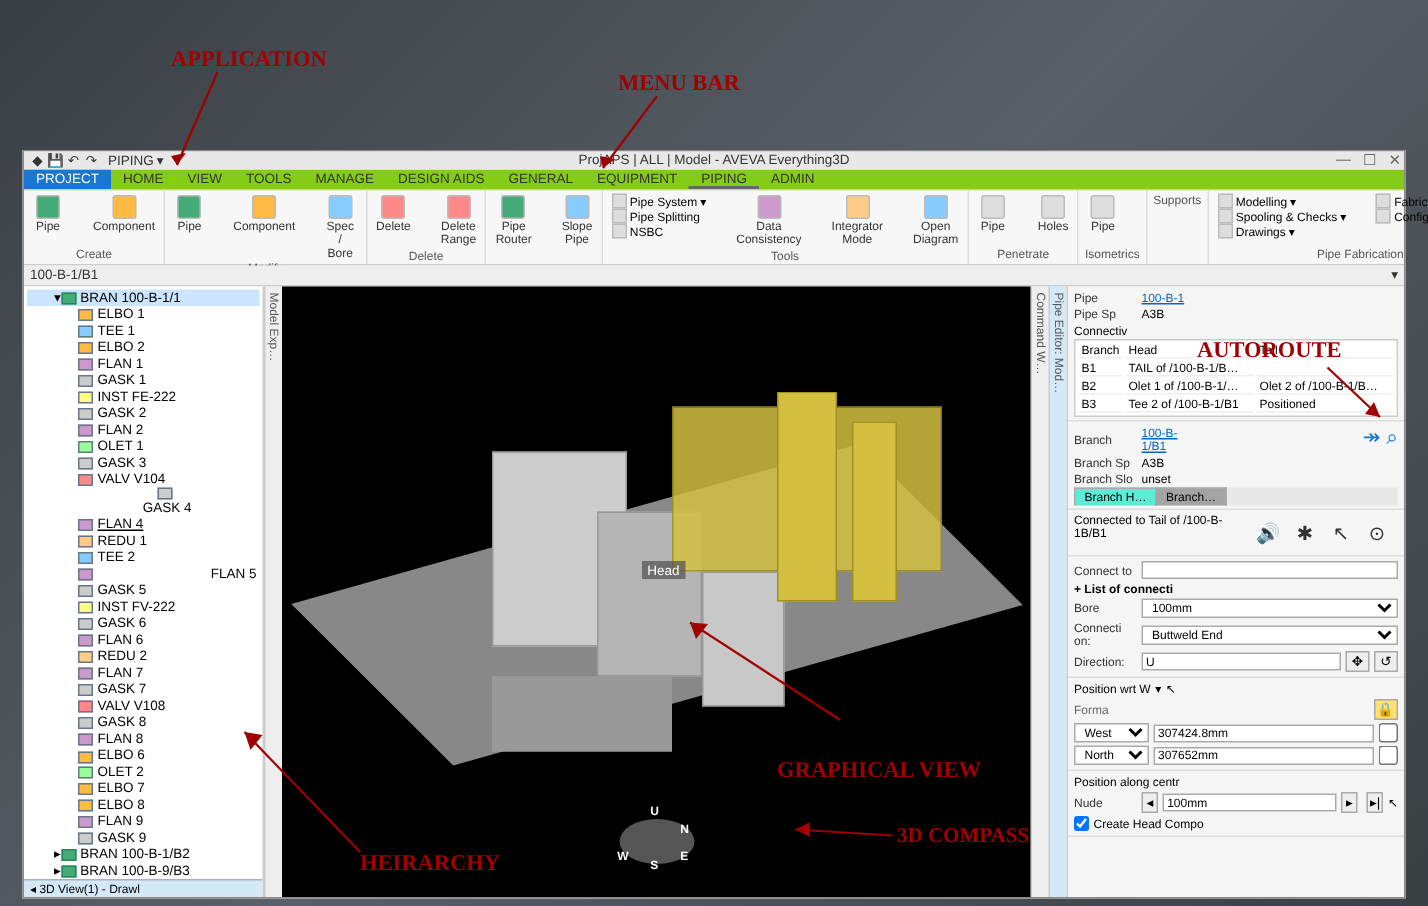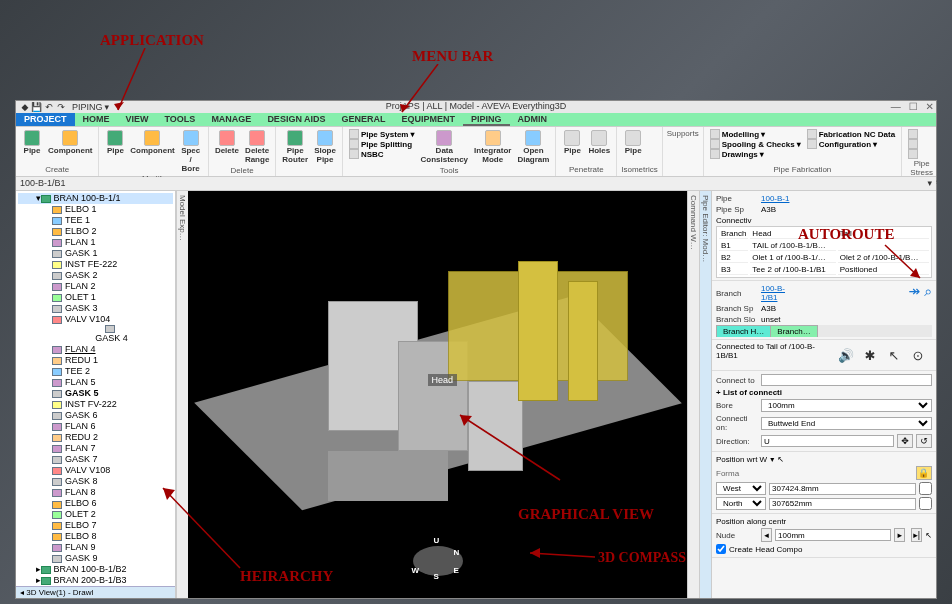--- a/index.html
+++ b/index.html
@@ -12,29 +12,29 @@
 
 .app-window { position: absolute; left: 15px; top: 100px; right: 15px; bottom: 5px; background: #fff; border: 1px solid #888; display: flex; flex-direction: column; font-size: 10px; }
 
 
 .qat { height: 12px; background: #e8e8e8; display: flex; align-items: center; padding: 0 4px; font-size: 9px; color: #333; }
 .qat .icon { width: 10px; height: 10px; margin-right: 2px; display: inline-flex; align-items: center; justify-content: center; }
 .titlebar { position: absolute; left: 50%; transform: translateX(-50%); top: 0; font-size: 9px; color: #333; }
 .win-controls { position: absolute; right: 2px; top: 0; font-size: 10px; color: #666; display: flex; gap: 8px; }
 
 
-.menu-tabs { display: flex; background: #86efac; border-bottom: 1px solid #ccc; font-size: 9px; height: 14px; font-weight: bold; }
+.menu-tabs { display: flex; background: #84cc16; border-bottom: 1px solid #ccc; font-size: 9px; height: 14px; }
 .menu-tabs .tab { padding: 1px 8px; cursor: pointer; color: #333; }
 .menu-tabs .tab.active-project { background: #1976d2; color: #fff; }
 .menu-tabs .tab.active-piping { border-bottom: 2px solid #666; }
 
 
 .ribbon { display: flex; background: #f7f7f7; border-bottom: 1px solid #ccc; height: 50px; font-size: 8px; }
 .ribbon-group { border-right: 1px solid #ddd; padding: 2px 4px; display: flex; flex-direction: column; justify-content: space-between; }
-.ribbon-group .items { display: flex; gap: 2px; flex: 1; font-weight: bold; }
+.ribbon-group .items { display: flex; gap: 16px; flex: 1; }
 .ribbon-group .rlabel { text-align: center; color: #555; font-size: 8px; }
 .ribbon-btn { display: flex; flex-direction: column; align-items: center; justify-content: flex-start; padding: 1px 2px; cursor: pointer; min-width: 24px; }
 .ribbon-btn .ricon { width: 16px; height: 16px; background: #ddd; border: 1px solid #bbb; border-radius: 2px; margin-bottom: 1px; position: relative; }
 .ribbon-btn .rtxt { text-align: center; line-height: 1.1; font-size: 8px; color: #333; white-space: pre-line; }
 .ribbon-list { display: flex; flex-direction: column; gap: 0; font-size: 8px; }
 .ribbon-list .litem { display: flex; align-items: center; gap: 2px; padding: 0 2px; cursor: pointer; white-space: nowrap; }
 .ribbon-list .licon { width: 10px; height: 10px; background: #ddd; border: 1px solid #bbb; }
 
 
 .breadcrumb { height: 14px; background: #eee; border-bottom: 1px solid #ccc; font-size: 9px; padding: 1px 4px; color: #333; }
@@ -80,29 +80,29 @@
 .rpanel select { flex: 1; font-size: 8px; padding: 0 2px; border: 1px solid #aaa; height: 13px; background: #fff; }
 .rpanel .conn-table { width: 100%; font-size: 8px; background: #fff; border: 1px solid #ccc; }
 .rpanel .conn-table td { padding: 0 2px; border-bottom: 1px solid #eee; }
 .rpanel .conn-table td:first-child { width: 28px; }
 .link { color: #0066cc; text-decoration: underline; cursor: pointer; }
 .icon-btn { width: 16px; height: 14px; border: 1px solid #aaa; background: #eee; display: inline-flex; align-items: center; justify-content: center; cursor: pointer; font-size: 9px; }
 .tool-icons { display: flex; gap: 4px; padding: 4px; justify-content: flex-end; }
 .tool-icons .ti { width: 20px; height: 18px; display: flex; align-items: center; justify-content: center; cursor: pointer; font-size: 13px; color: #333; }
 .tab-strip { display: flex; background: #e8e8e8; }
 .tab-strip .t { padding: 1px 6px; border: 1px solid #aaa; border-bottom: none; background: #5eead4; font-size: 8px; cursor: pointer; }
-.tab-strip .t + .t { margin-left: -1px; background: #86efac; }
+.tab-strip .t + .t { margin-left: -1px; background: #a3a3a3; }
 .checkbox-row { display: flex; align-items: center; gap: 3px; }
 .checkbox-row input { width: 10px; height: 10px; }
 small.dim { color: #666; font-size: 8px; }
 </style>
 </head>
 <body>
 
-<div class="annotation" style="left:100px;top:32px">APPLICATION</div>
+<div class="annotation" style="left:114px;top:32px">APPLICATION</div>
 <div class="annotation" style="left:412px;top:48px">MENU BAR</div>
 <div class="annotation" style="left:798px;top:226px">AUTOROUTE</div>
 <div class="annotation" style="left:518px;top:506px">GRAPHICAL  VIEW</div>
 <div class="annotation" style="left:598px;top:550px;font-size:14px">3D COMPASS</div>
 <div class="annotation" style="left:240px;top:568px">HEIRARCHY</div>
 
 <svg class="arrow" style="left:110px;top:48px" width="40" height="70">
     <line x1="35" y1="0" x2="8" y2="62" stroke="#a00000" stroke-width="1.5"></line>
     <polygon points="8,62 14,54 4,56" fill="#a00000"></polygon>
   </svg>
@@ -395,25 +395,25 @@
             <span>FLAN 4</span>
           </div>
           <div class="tree-node" style="padding-left: 34px;">
             <span class="ticon redu"></span>
             <span>REDU 1</span>
           </div>
           <div class="tree-node" style="padding-left: 34px;">
             <span class="ticon tee"></span>
             <span>TEE 2</span>
           </div>
-          <div class="tree-node" style="padding-left: 34px;">
+          <div class="tree-node" style="padding-left: 34px; justify-content: space-between;">
             <span class="ticon flan"></span>
             <span>FLAN 5</span>
           </div>
-          <div class="tree-node" style="padding-left: 34px; font-weight: bold;">
+          <div class="tree-node" style="padding-left: 34px;">
             <span class="ticon gask"></span>
             <span>GASK 5</span>
           </div>
           <div class="tree-node" style="padding-left: 34px;">
             <span class="ticon inst"></span>
             <span>INST FV-222</span>
           </div>
           <div class="tree-node" style="padding-left: 34px;">
             <span class="ticon gask"></span>
             <span>GASK 6</span>
@@ -471,21 +471,21 @@
             <span>GASK 9</span>
           </div>
           <div class="tree-node" style="padding-left: 18px;">
             <span>▸</span>
             <span class="ticon bran"></span>
             <span>BRAN 100-B-1/B2</span>
           </div>
           <div class="tree-node" style="padding-left: 18px;">
             <span>▸</span>
             <span class="ticon bran"></span>
-            <span>BRAN 200-B-1/B3</span>
+            <span>BRAN 100-B-9/B3</span>
           </div>
         </div>
       <div class="tree-footer"><span>◂</span> <span>3D View(1) - Drawl</span></div>
     </div>
 
     <div class="vtab">
         <span>Model Exp…</span>
       </div>
 
     <div class="view3d">

